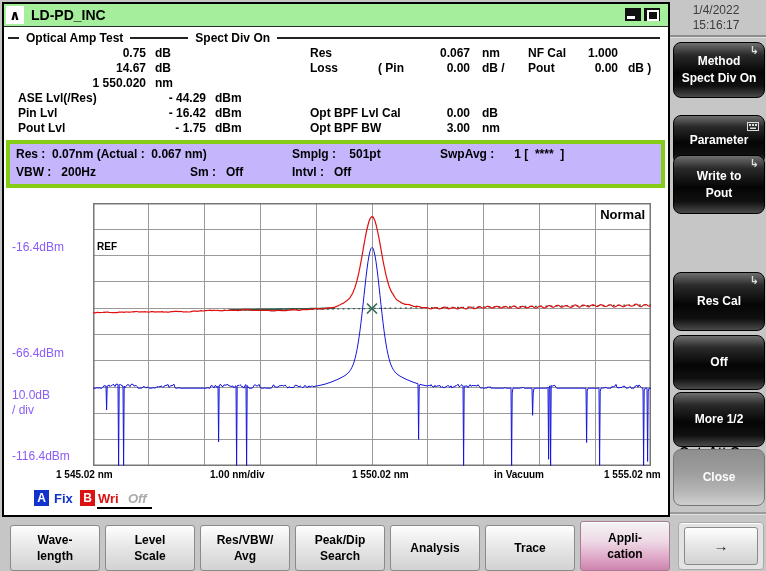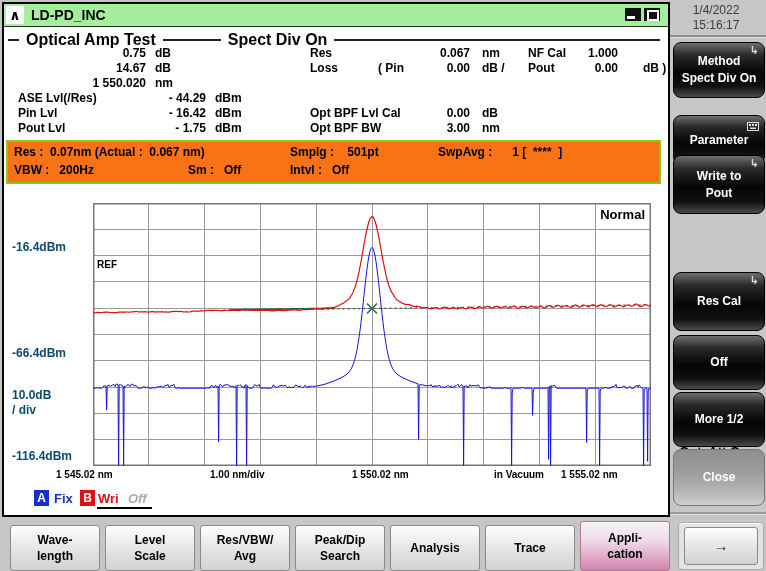--- a/index.html
+++ b/index.html
@@ -15,43 +15,43 @@
   .logo{position:absolute;left:2px;top:2px;width:18px;height:18px;background:#fff;color:#000;
         font-weight:bold;font-size:14px;line-height:18px;text-align:center;}
   .title{position:absolute;left:27px;top:0;height:22px;line-height:22px;font-weight:bold;font-size:14px;color:#000;}
   .winbtn{position:absolute;top:4px;width:16px;height:13px;background:#111;display:inline-block;}
   .winbtn.min{right:27px;}
   .winbtn.max{right:8px;}
   .winbtn.min i{position:absolute;left:2px;bottom:2px;width:8px;height:3px;background:#fff;}
   .winbtn.max i{position:absolute;left:3px;top:2px;width:8px;height:7px;border:2px solid #fff;}
   
   .phdr{position:absolute;left:4px;top:27px;right:8px;display:flex;align-items:center;gap:7px;
-        font-weight:bold;font-size:16px;color:#000;}
+        font-weight:bold;font-size:12px;color:#000;}
   .phdr .dash{width:11px;height:0;border-top:2px solid #222;}
   .phdr .hline{height:0;border-top:2px solid #222;}
   .phdr .w62{width:58px;}
   .phdr .grow{flex:1;}
   
   .prow{position:absolute;left:14px;display:grid;grid-template-columns:128px 60px 44px;
         font-weight:bold;font-size:12px;line-height:14px;color:#000;white-space:pre;}
   .prow .v{text-align:right;}
   .prow .u{padding-left:9px;}
   .prrow{position:absolute;left:306px;display:grid;grid-template-columns:68px 44px 48px 58px 46px 44px 44px;
         font-weight:bold;font-size:12px;line-height:14px;color:#000;white-space:pre;}
   .prrow .r{text-align:right;}
   .prrow .p4{padding-left:12px;}
-  .prrow .p7{padding-left:25px;}
-  
-  .statusbox{position:absolute;left:2px;top:136px;width:651px;height:40px;border:2px solid #84cc16;background:#f97316;}
+  .prrow .p7{padding-left:10px;}
+  
+  .statusbox{position:absolute;left:2px;top:136px;width:651px;height:40px;border:4px solid #84cc16;background:#c4b5fd;}
   .statusbox span{position:absolute;font-weight:bold;font-size:12px;white-space:pre;color:#000;}
   
-  .ylab{position:absolute;left:8px;font-weight:bold;font-size:12px;color:#0c4a6e;}
+  .ylab{position:absolute;left:8px;font-weight:normal;font-size:12px;color:#8b5cf6;}
   .plot{position:absolute;left:89px;top:199px;width:558px;height:263px;background:#fff;}
   .plot svg{display:block;}
-  .reftag{position:absolute;left:93px;top:255px;font-weight:bold;font-size:10px;color:#000;text-align:center;}
+  .reftag{position:absolute;left:93px;top:237px;font-weight:bold;font-size:10px;color:#000;text-align:center;}
   .modetag{position:absolute;left:89px;top:203px;width:552px;text-align:right;font-weight:bold;font-size:13px;color:#000;}
   .atttag{position:absolute;left:89px;top:440px;width:655px;text-align:right;font-weight:bold;font-size:13px;color:#000;}
   .xlab{position:absolute;top:465px;font-weight:bold;font-size:10px;color:#000;white-space:pre;}
   
   .tbox{position:absolute;top:486px;width:15px;height:16px;color:#fff;font-weight:bold;font-size:12px;
         text-align:center;line-height:16px;}
   .tbox.a{left:30px;background:#1133cc;}
   .tbox.b{left:76px;background:#dd1111;}
   .tmode{position:absolute;top:487px;font-weight:bold;font-size:13px;}
   .tmode.a{left:50px;color:#1133cc;}
@@ -148,21 +148,21 @@
       </svg>
   </div>
   <span class="reftag">REF</span>
   <span class="modetag">Normal</span>
   <span class="atttag">Opt. Att On</span>
 
   <span class="xlab" style="left:52px">1 545.02 nm</span>
   <span class="xlab" style="left:206px">1.00 nm/div</span>
   <span class="xlab" style="left:348px">1 550.02 nm</span>
   <span class="xlab" style="left:490px">in Vacuum</span>
-  <span class="xlab" style="left:557px">1 555.02 nm</span>
+  <span class="xlab" style="left:600px">1 555.02 nm</span>
 
   <span class="tbox a">A</span>
   <span class="tmode a">Fix</span>
   <span class="tbox b">B</span>
   <span class="tmode b">Wri</span>
   <span class="tmode off">Off</span>
   <span class="wri-underline"></span>
 </div>
 
 <div class="datetime">

